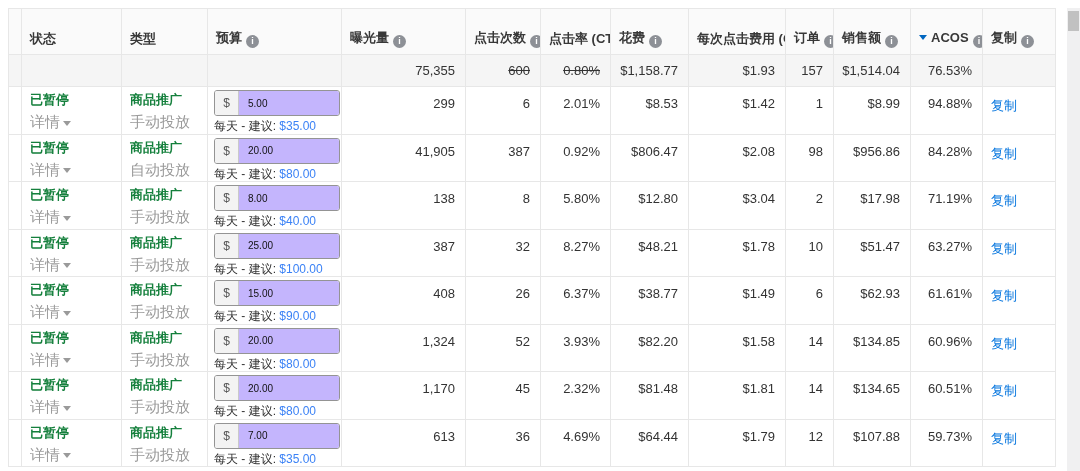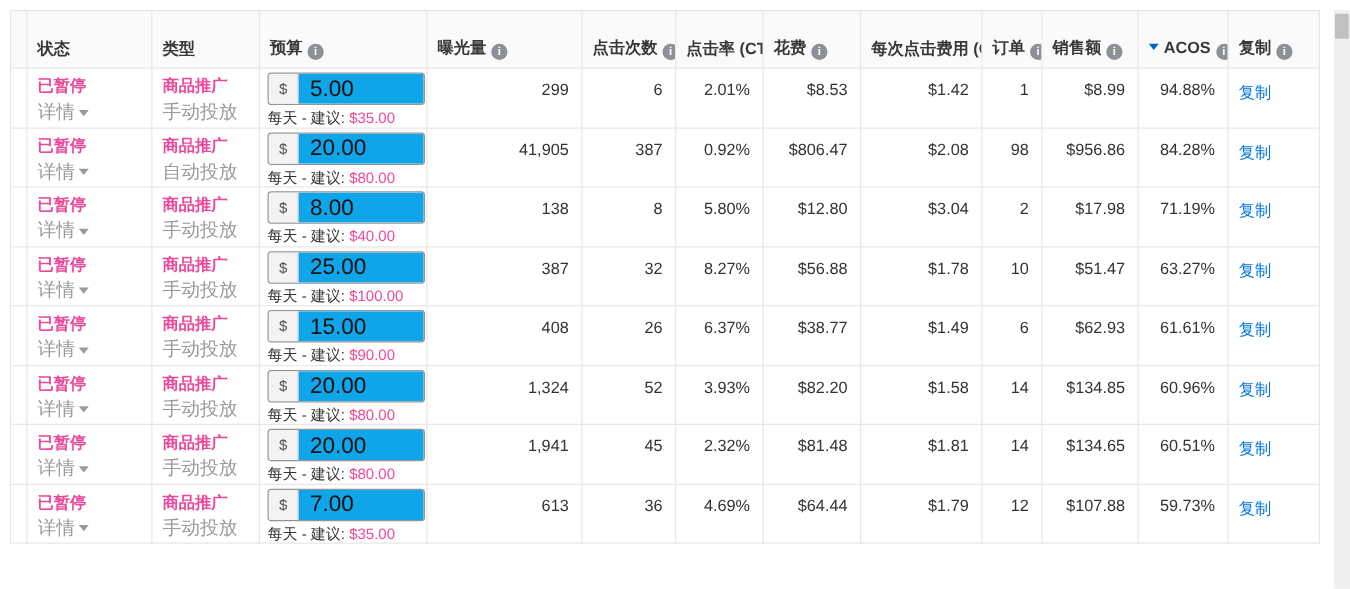--- a/index.html
+++ b/index.html
@@ -29,45 +29,45 @@
   tr.summary-row{height:32px;}
   tr.summary-row td{background:#f5f5f5;vertical-align:middle;}
   
   tr.data-row{height:47.5px;}
   tr.data-row td{vertical-align:top;background:#fff;}
   td.num, tr.summary-row td.num{text-align:right;padding-right:10px;}
   tr.data-row td.num{padding-top:9px;}
   .struck{text-decoration:line-through;}
   
   td.cell-status,td.cell-type{padding:6px 4px 0 8px;}
-  .line1{font-weight:700;color:#ec4899;line-height:16px;margin-bottom:5px;}
+  .line1{font-weight:700;color:#15803d;line-height:16px;margin-bottom:5px;font-family:Liberation Mono, monospace;}
   .line2{color:#9a9a9a;line-height:15px;font-size:15px;cursor:pointer;}
   .caret-down{
     display:inline-block;margin-left:3px;
     width:0;height:0;border-left:4px solid transparent;border-right:4px solid transparent;
     border-top:5px solid #9a9a9a;vertical-align:middle;
   }
   
   td.cell-budget{padding:3px 4px 0 6px;}
   .budget-group{
     display:inline-flex;align-items:stretch;width:126px;height:26px;
     border:1px solid #949494;border-radius:3px;background:#fff;box-sizing:border-box;overflow:hidden;
   }
   .budget-cur{
     width:23px;background:#f3f3f3;border-right:1px solid #c9c9c9;
     display:flex;align-items:center;justify-content:center;
     font-size:12px;color:#555;flex:none;
   }
   .budget-group input{
     border:none;outline:none;flex:1;min-width:0;
-    font-size:18px;color:#111;padding:0 0 0 9px;
-    font-family:"Liberation Sans","DejaVu Sans",sans-serif;background:#0ea5e9;
+    font-size:10px;color:#111;padding:0 0 0 9px;
+    font-family:"Liberation Sans","DejaVu Sans",sans-serif;background:#c4b5fd;
   }
   .budget-hint{font-size:12px;line-height:14px;margin-top:3px;color:#333;}
-  .budget-hint .amt{color:#ec4899;text-decoration:none;cursor:pointer;}
+  .budget-hint .amt{color:#3b82f6;text-decoration:none;cursor:pointer;}
   
   .info-icon{
     display:inline-block;width:13px;height:13px;border-radius:50%;
     background:#8d9096;color:#fff;font-size:9px;font-weight:700;
     text-align:center;line-height:13px;margin-left:4px;vertical-align:-2px;
     font-style:normal;cursor:pointer;flex:none;
   }
   
   th.sortable{color:#0066c0;cursor:pointer;}
   .sort-caret{
@@ -117,20 +117,35 @@
         <th><span>点击率 (CTR</span></th>
         <th><span>花费</span><span class="info-icon">i</span></th>
         <th><span>每次点击费用 (CP</span></th>
         <th><span>订单</span><span class="info-icon">i</span></th>
         <th><span>销售额</span><span class="info-icon">i</span></th>
         <th class="sortable"><span class="sort-caret"></span><span>ACOS</span><span class="info-icon">i</span></th>
         <th><span>复制</span><span class="info-icon">i</span></th>
       </tr>
     </thead>
     <tbody>
+      <tr class="summary-row">
+        <td></td>
+        <td></td>
+        <td></td>
+        <td></td>
+        <td class="num">75,355</td>
+        <td class="num struck">600</td>
+        <td class="num struck">0.80%</td>
+        <td class="num">$1,158.77</td>
+        <td class="num">$1.93</td>
+        <td class="num">157</td>
+        <td class="num">$1,514.04</td>
+        <td class="num">76.53%</td>
+        <td></td>
+      </tr>
 
   <tr class="data-row">
     <td></td>
     <td class="cell-status">
       <div class="line1">已暂停</div>
       <div class="line2"><span>详情</span><span class="caret-down"></span></div>
     </td>
     <td class="cell-type">
       <div class="line1">商品推广</div>
       <div class="line2" style="cursor:default">手动投放</div>
@@ -240,21 +255,21 @@
         <input type="text" value="25.00" style="">
       </div>
       <div class="budget-hint">
         <span>每天 - 建议:</span>
         <a class="amt">$100.00</a>
       </div>
     </td>
     <td class="num">387</td>
     <td class="num">32</td>
     <td class="num">8.27%</td>
-    <td class="num">$56.88</td>
+    <td class="num">$48.21</td>
     <td class="num">$1.78</td>
     <td class="num">10</td>
     <td class="num">$51.47</td>
     <td class="num">63.27%</td>
     <td class="cell-copy">
       <a class="copy-link">复制</a>
     </td>
   </tr>
 
   <tr class="data-row">
@@ -336,21 +351,21 @@
     <td class="cell-budget">
       <div class="budget-group">
         <span class="budget-cur">$</span>
         <input type="text" value="20.00" style="">
       </div>
       <div class="budget-hint">
         <span>每天 - 建议:</span>
         <a class="amt">$80.00</a>
       </div>
     </td>
-    <td class="num">1,941</td>
+    <td class="num">1,170</td>
     <td class="num">45</td>
     <td class="num">2.32%</td>
     <td class="num">$81.48</td>
     <td class="num">$1.81</td>
     <td class="num">14</td>
     <td class="num">$134.65</td>
     <td class="num">60.51%</td>
     <td class="cell-copy">
       <a class="copy-link">复制</a>
     </td>

